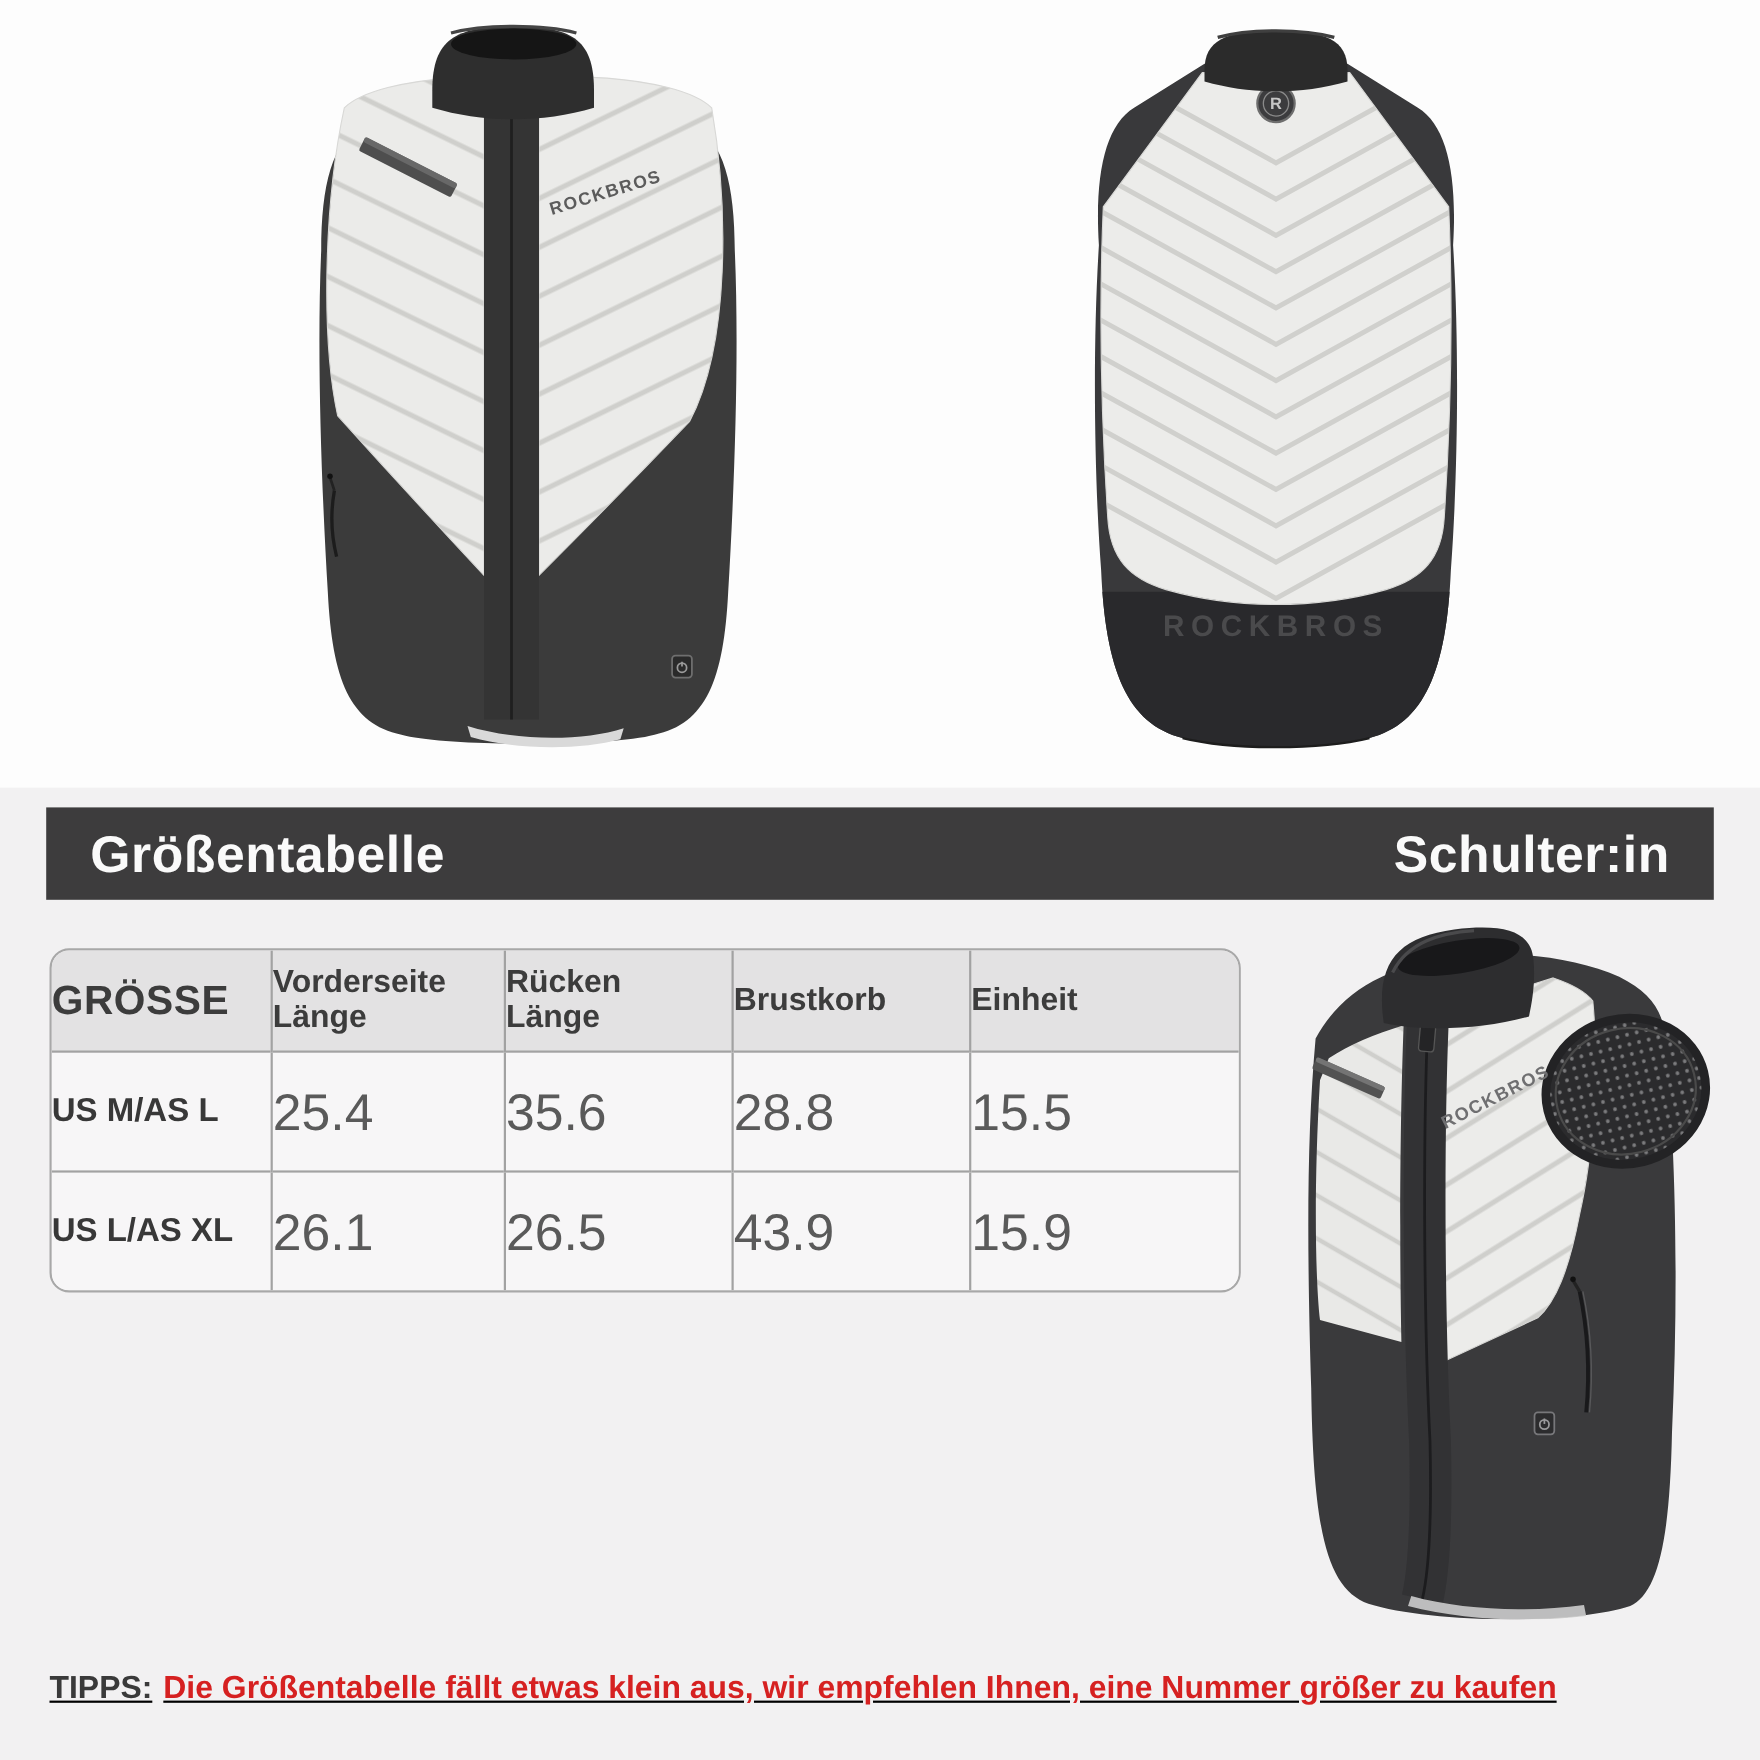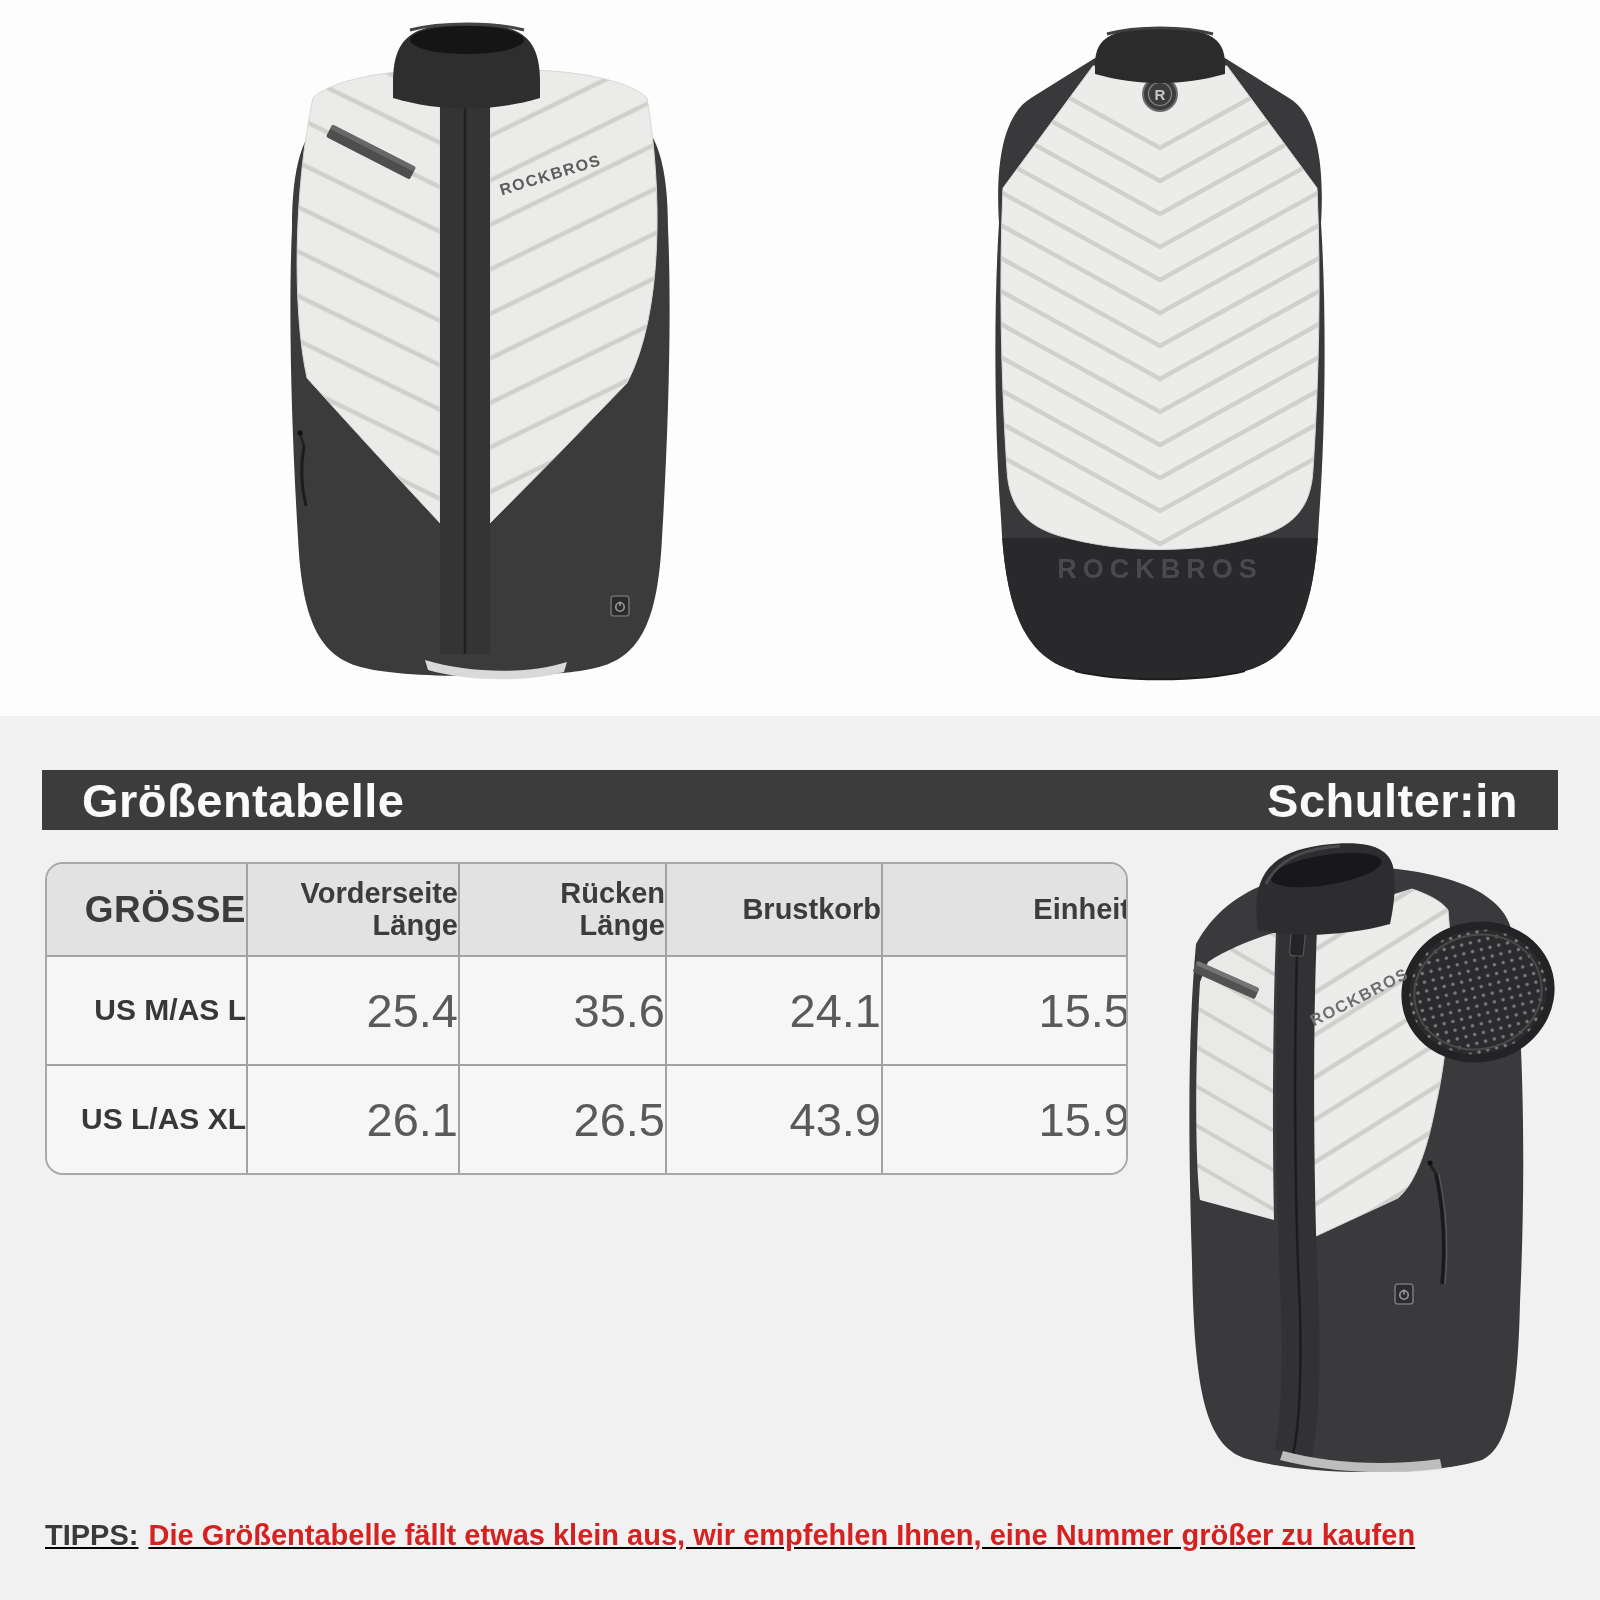--- a/index.html
+++ b/index.html
@@ -1,28 +1,28 @@
 <!DOCTYPE html>
 <html><head>
 <meta charset="utf-8">
 <style>
   html,body{margin:0;padding:0;background:#ffffff;font-family:"Liberation Sans",sans-serif;}
   .page{position:relative;width:1600px;height:1600px;background:#f2f1f2;overflow:hidden;}
   .hero-bg{position:absolute;left:0;top:0;width:1600px;height:716px;background:#fdfdfd;}
   .vest{position:absolute;}
   .vest text{font-family:"Liberation Sans",sans-serif;font-weight:bold;}
 
-  .title-bar{position:absolute;left:42px;top:770px;width:1516px;height:60px;background:#3d3c3d;
+  .title-bar{position:absolute;left:42px;top:734px;width:1516px;height:84px;background:#3d3c3d;
     display:flex;align-items:center;justify-content:space-between;padding:0 40px;box-sizing:border-box;}
   .title-bar .t{color:#fafafa;font-size:47px;font-weight:bold;letter-spacing:.5px;}
 
   .table-card{position:absolute;left:45px;top:862px;width:1083px;border:2px solid #a8a8a8;
     border-radius:18px;overflow:hidden;background:#f7f6f7;box-sizing:border-box;}
   table.size-table{border-collapse:collapse;width:100%;table-layout:fixed;}
-  .size-table th,.size-table td{text-align:right;vertical-align:middle;padding:0;}
+  .size-table th,.size-table td{text-align:left;vertical-align:middle;padding:0;}
   .size-table th{height:91px;background:#e3e2e3;font-size:29px;font-weight:bold;color:#3c3c3c;
     white-space:pre-line;line-height:1.08;}
   .size-table th.size-col{font-size:37px;letter-spacing:.5px;}
   .size-table td{height:107px;background:#f7f6f7;}
   .size-table td.row-label{font-size:30px;font-weight:bold;color:#383838;white-space:pre-line;line-height:1.08;}
   .size-table td.num{font-size:47px;color:#5a5a5a;}
   .size-table th:not(:last-child),.size-table td:not(:last-child){border-right:2px solid #a2a2a2;}
   .size-table tbody td{border-top:2px solid #a2a2a2;}
 
   .tips{position:absolute;left:45px;top:1518px;width:1520px;margin:0;font-size:29px;font-weight:bold;line-height:1.2;text-decoration:underline;}
@@ -149,21 +149,21 @@
 Länge</th>
             <th>Brustkorb</th>
             <th>Einheit</th>
           </tr>
         </thead>
         <tbody>
           <tr>
             <td class="row-label">US M/AS L</td>
             <td class="num">25.4</td>
             <td class="num">35.6</td>
-            <td class="num">24.1</td>
+            <td class="num">28.8</td>
             <td class="num">15.5</td>
           </tr>
           <tr>
             <td class="row-label">US L/AS XL</td>
             <td class="num">26.1</td>
             <td class="num">26.5</td>
             <td class="num">43.9</td>
             <td class="num">15.9</td>
           </tr>
         </tbody>

